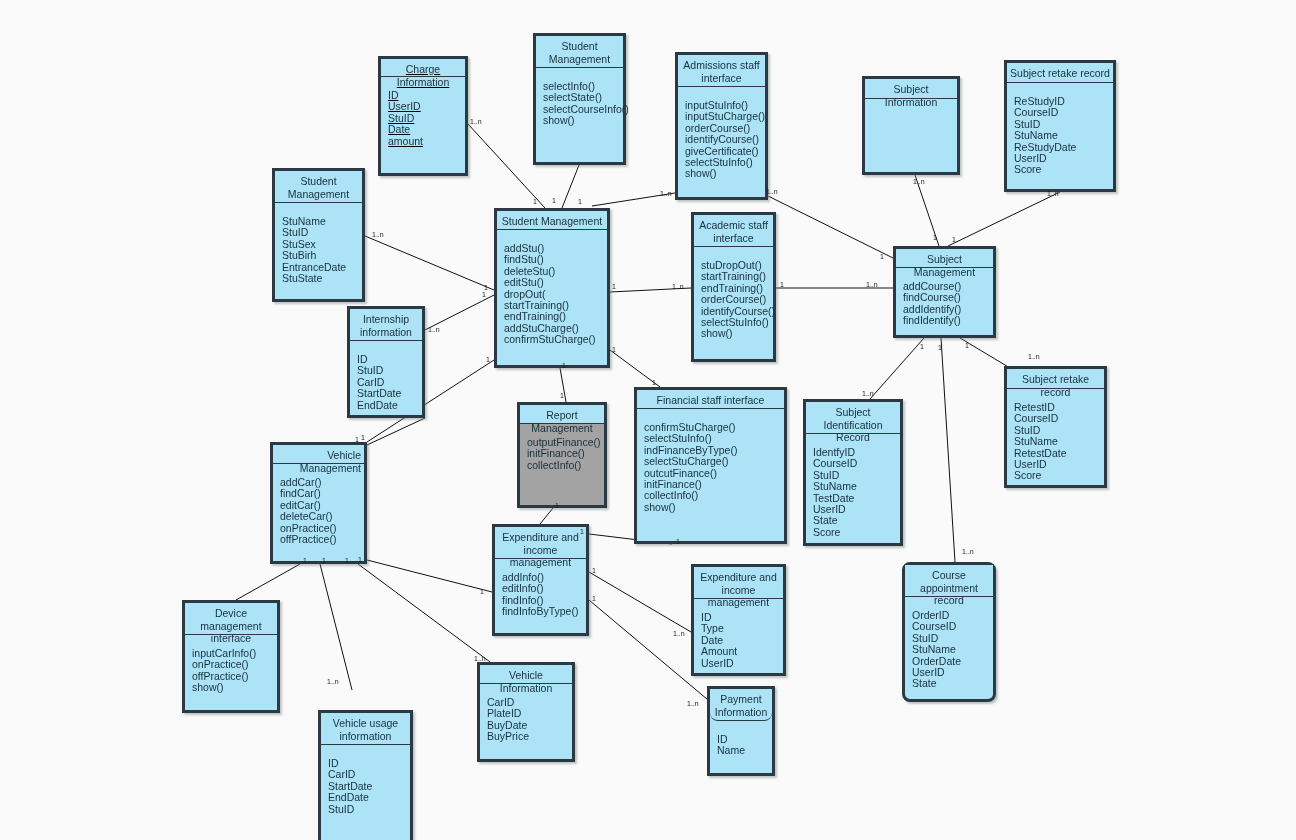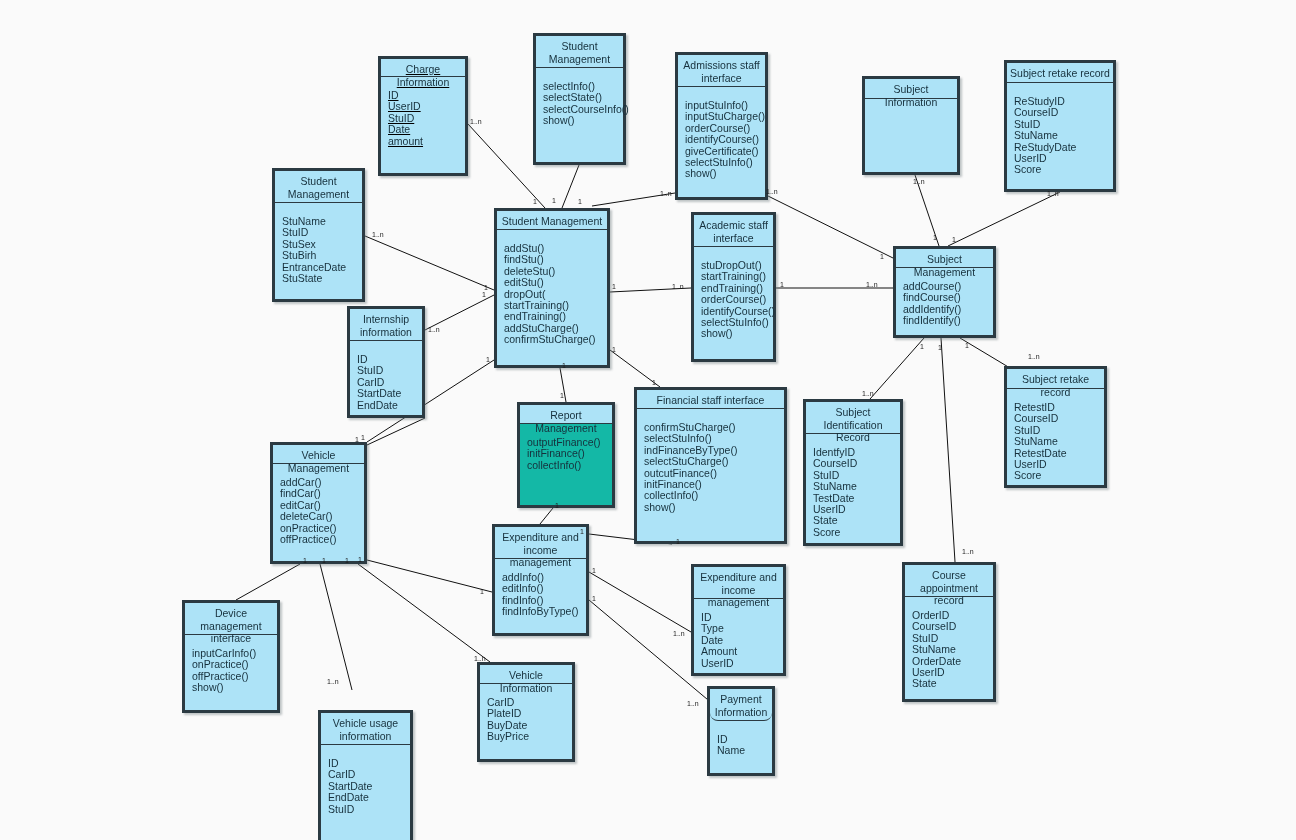--- a/index.html
+++ b/index.html
@@ -258,21 +258,21 @@
       <div class="uml-body">
         <span class="m">RetestID</span>
         <span class="m">CourseID</span>
         <span class="m">StuID</span>
         <span class="m">StuName</span>
         <span class="m">RetestDate</span>
         <span class="m">UserID</span>
         <span class="m">Score</span>
       </div>
     </div>
-    <div class="uml-class" style="left: 517px; top: 402px; width: 98px; height: 106px; background: #14b8a6; border-color: rgb(43, 58, 66);">
+    <div class="uml-class" style="left: 517px; top: 402px; width: 90px; height: 106px; background: #a3a3a3; border-color: rgb(43, 58, 66);">
       <div class="uml-header" style="height: 19px; border-bottom-color: rgb(43, 58, 66);">Report Management</div>
       <div class="uml-body">
         <span class="m">outputFinance()</span>
         <span class="m">initFinance()</span>
         <span class="m">collectInfo()</span>
       </div>
     </div>
     <div class="uml-class" style="left: 634px; top: 387px; width: 153px; height: 157px; background: rgb(173, 227, 247); border-color: rgb(43, 58, 66);">
       <div class="uml-header" style="height: 19px; border-bottom-color: rgb(43, 58, 66);">Financial staff interface</div>
       <div class="uml-body">
@@ -294,41 +294,41 @@
         <span class="m">CourseID</span>
         <span class="m">StuID</span>
         <span class="m">StuName</span>
         <span class="m">TestDate</span>
         <span class="m">UserID</span>
         <span class="m">State</span>
         <span class="m">Score</span>
       </div>
     </div>
     <div class="uml-class" style="left: 270px; top: 442px; width: 97px; height: 122px; background: rgb(173, 227, 247); border-color: rgb(43, 58, 66);">
-      <div class="uml-header" style="height: 19px; border-bottom-color: rgb(43, 58, 66);">Vehicle Management</div>
+      <div class="uml-header" style="height: 19px; border-bottom-color: rgb(43, 58, 66); text-align: right;">Vehicle Management</div>
       <div class="uml-body">
         <span class="m">addCar()</span>
         <span class="m">findCar()</span>
         <span class="m">editCar()</span>
         <span class="m">deleteCar()</span>
         <span class="m">onPractice()</span>
         <span class="m">offPractice()</span>
       </div>
     </div>
     <div class="uml-class" style="left: 492px; top: 524px; width: 97px; height: 112px; background: rgb(173, 227, 247); border-color: rgb(43, 58, 66);">
       <div class="uml-header" style="height: 32px; border-bottom-color: rgb(43, 58, 66);">Expenditure and
 income management</div>
       <div class="uml-body">
         <span class="m">addInfo()</span>
         <span class="m">editInfo()</span>
         <span class="m">findInfo()</span>
         <span class="m">findInfoByType()</span>
       </div>
     </div>
-    <div class="uml-class" style="left: 902px; top: 562px; width: 94px; height: 140px; background: rgb(173, 227, 247); border-color: rgb(43, 58, 66);">
+    <div class="uml-class" style="left: 902px; top: 562px; width: 94px; height: 140px; background: rgb(173, 227, 247); border-color: rgb(43, 58, 66); border-radius: 8px;">
       <div class="uml-header" style="height: 32px; border-bottom-color: rgb(43, 58, 66);">Course appointment
 record</div>
       <div class="uml-body">
         <span class="m">OrderID</span>
         <span class="m">CourseID</span>
         <span class="m">StuID</span>
         <span class="m">StuName</span>
         <span class="m">OrderDate</span>
         <span class="m">UserID</span>
         <span class="m">State</span>

